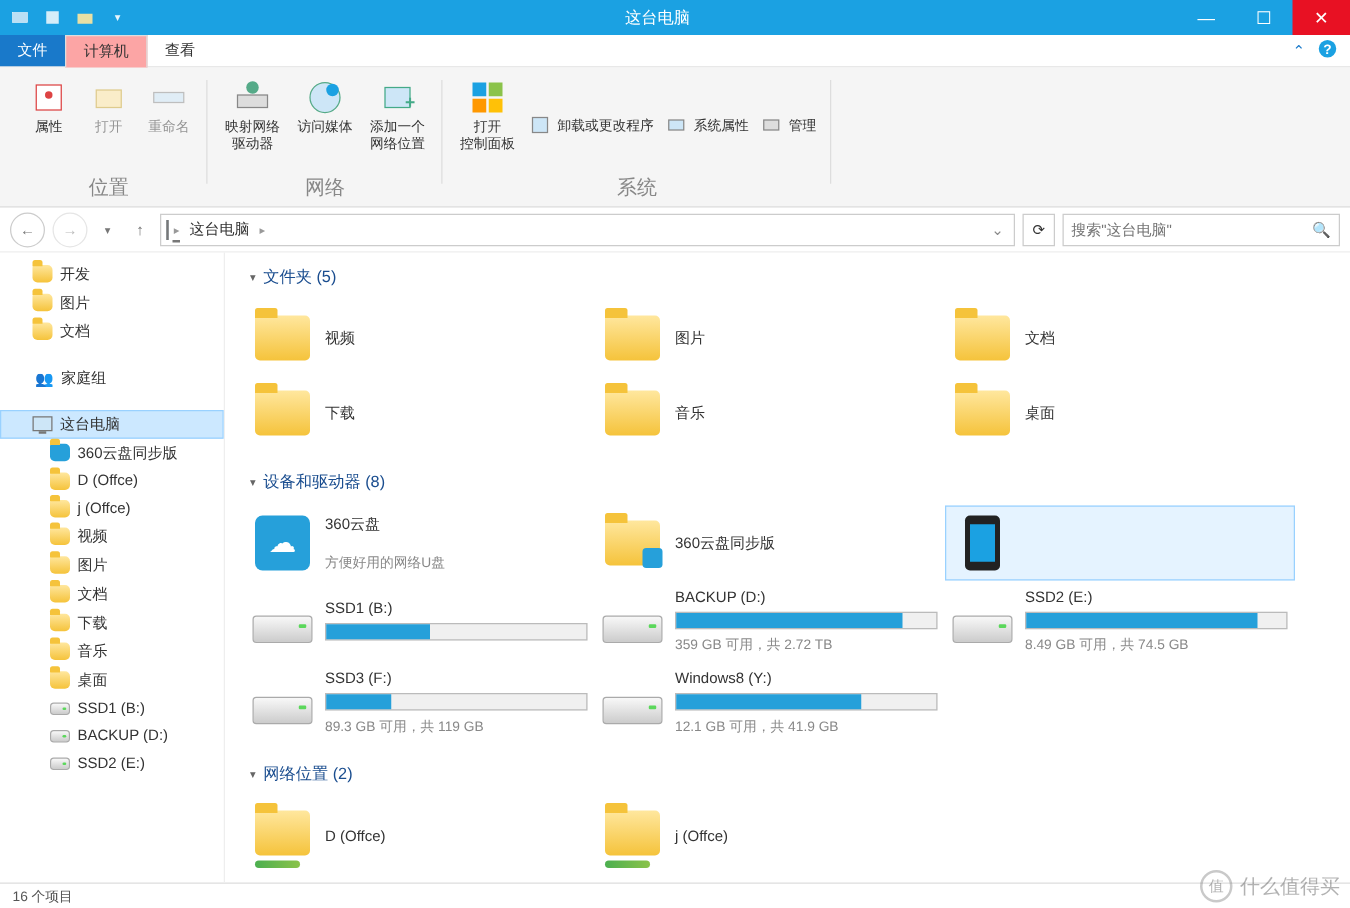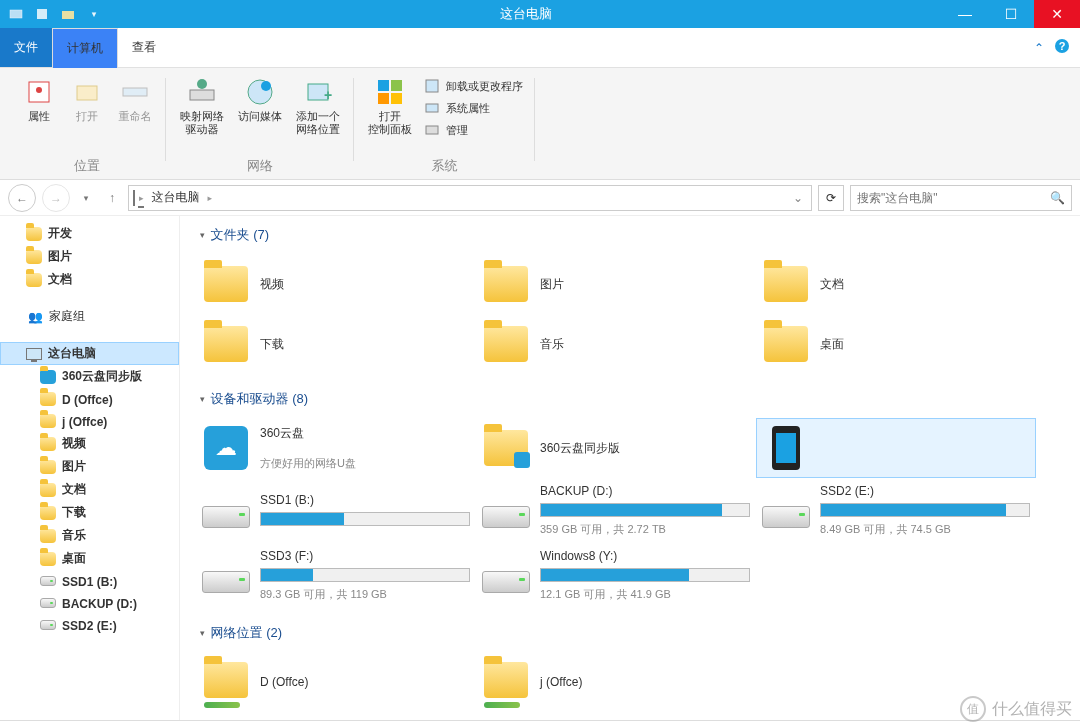--- a/index.html
+++ b/index.html
@@ -8,60 +8,60 @@
 
 .titlebar { height: 28px; background: #1ba1e2; display: flex; align-items: center; color: #fff; }
 .titlebar .qat { display: flex; align-items: center; padding: 0 8px; gap: 10px; }
 .titlebar .qat span { width: 16px; height: 16px; display: inline-flex; align-items: center; justify-content: center; opacity: 0.9; }
 .titlebar .title { flex: 1; text-align: center; font-size: 13px; }
 .titlebar .winbtns { display: flex; height: 100%; }
 .titlebar .winbtns div { width: 46px; height: 100%; display: flex; align-items: center; justify-content: center; font-size: 14px; }
 .titlebar .winbtns .close { background: #e81123; }
 
 
-.ribtabs { height: 40px; background: #fff; border-bottom: 1px solid #e1e1e1; display: flex; align-items: stretch; }
+.ribtabs { height: 26px; background: #fff; border-bottom: 1px solid #e1e1e1; display: flex; align-items: stretch; }
 .ribtabs .tab { padding: 0 14px; display: flex; align-items: center; font-size: 12px; cursor: pointer; }
 .ribtabs .tab.file { background: #1979ca; color: #fff; }
-.ribtabs .tab.active { background: #3b82f6; border: 1px solid #ddd; border-bottom: none; margin-bottom: -1px; }
+.ribtabs .tab.active { background: #fca5a5; border: 1px solid #ddd; border-bottom: none; margin-bottom: -1px; }
 .ribtabs .spacer { flex: 1; }
 .ribtabs .help { display: flex; align-items: center; gap: 10px; padding: 0 10px; color: #1979ca; }
 .ribtabs .help svg { width: 16px; height: 16px; }
 
 
 .ribbon { height: 112px; background: #f5f5f5; border-bottom: 1px solid #ddd; display: flex; padding: 4px 8px 2px; }
 .ribgroup { display: flex; flex-direction: column; align-items: center; padding: 0 8px; position: relative; }
 .ribgroup::after { content: ""; position: absolute; right: 0; top: 6px; bottom: 16px; width: 1px; background: #ddd; }
 .ribgroup .items { display: flex; gap: 2px; flex: 1; }
-.ribgroup .label { font-size: 13px; color: #888; padding: 2px 0; }
+.ribgroup .label { font-size: 16px; color: #888; padding: 2px 0; }
 .ribbtn { display: flex; flex-direction: column; align-items: center; justify-content: flex-start; padding: 4px 6px; min-width: 46px; cursor: pointer; }
 .ribbtn .icon { width: 32px; height: 32px; display: flex; align-items: center; justify-content: center; margin-bottom: 2px; }
 .ribbtn .lbl { font-size: 11px; text-align: center; line-height: 1.2; }
 .ribbtn.disabled { opacity: 0.5; }
 .ribsmall { display: flex; align-items: center; gap: 6px; padding: 2px 4px; cursor: pointer; }
 .ribsmall .icon { width: 16px; height: 16px; display: flex; align-items: center; justify-content: center; }
 .ribsmall .lbl { font-size: 11px; }
-.syscol { display: flex; flex-direction: column; gap: 2px; padding-top: 4px; }
+.syscol { display: flex; flex-direction: row; gap: 2px; padding-top: 4px; }
 
 
 .navbar { height: 36px; display: flex; align-items: center; padding: 4px 8px; gap: 6px; border-bottom: 1px solid #eee; }
 .navbtn { width: 28px; height: 28px; border: 1px solid #ccc; border-radius: 50%; display: flex; align-items: center; justify-content: center; color: #777; cursor: pointer; }
 .navbtn.sq { border-radius: 0; border: none; width: 20px; }
 .addrbar { flex: 1; height: 26px; border: 1px solid #ccc; display: flex; align-items: center; padding: 0 4px; gap: 4px; }
 .addrbar .crumb { padding: 0 4px; cursor: pointer; }
 .addrbar .sep { color: #999; font-size: 9px; }
 .addrbar .fill { flex: 1; }
 .addrbar .dd { color: #888; padding: 0 4px; cursor: pointer; }
 .refresh { width: 26px; height: 26px; border: 1px solid #ccc; display: flex; align-items: center; justify-content: center; cursor: pointer; }
 .searchbox { width: 222px; height: 26px; border: 1px solid #ccc; display: flex; align-items: center; padding: 0 6px; color: #888; }
 .searchbox input { flex: 1; border: none; outline: none; font-size: 12px; color: #888; background: transparent; }
 
 
 .body { display: flex; height: 504px; }
 .sidebar { width: 180px; border-right: 1px solid #eee; overflow-y: auto; padding: 6px 0; }
-.sbitem { display: flex; align-items: flex-end; gap: 6px; padding: 3px 6px 3px 26px; cursor: pointer; font-weight: bold; }
+.sbitem { display: flex; align-items: flex-start; gap: 6px; padding: 3px 6px 3px 26px; cursor: pointer; }
 .sbitem.indent { padding-left: 40px; }
 .sbitem.sel { background: #cce8ff; border: 1px solid #99d1ff; padding: 2px 5px 2px 25px; }
 .sbitem .icon { width: 16px; height: 16px; flex-shrink: 0; display: flex; align-items: center; justify-content: center; }
 .sbspace { height: 14px; }
 .sbhead { display: flex; align-items: center; gap: 6px; padding: 3px 6px 3px 12px; cursor: pointer; }
 .sbhead .tw { width: 10px; color: #888; font-size: 9px; }
 
 
 .content { flex: 1; overflow-y: auto; padding: 10px 16px; }
 .section { margin-bottom: 16px; }
@@ -384,21 +384,21 @@
         </span>
         <span>SSD2 (E:)</span>
       </div>
   </div>
 
   <div class="content">
 
     <div class="section">
       <div class="sechead">
           <span class="tw">▾</span>
-          <span>文件夹 (7)</span>
+          <span>文件夹 (5)</span>
         </div>
       <div class="grid">
         <div class="item">
             <div class="bigicon">
               <div class="foldericon"></div>
             </div>
             <div class="info">
               <div class="name">视频</div>
             </div>
           </div>

